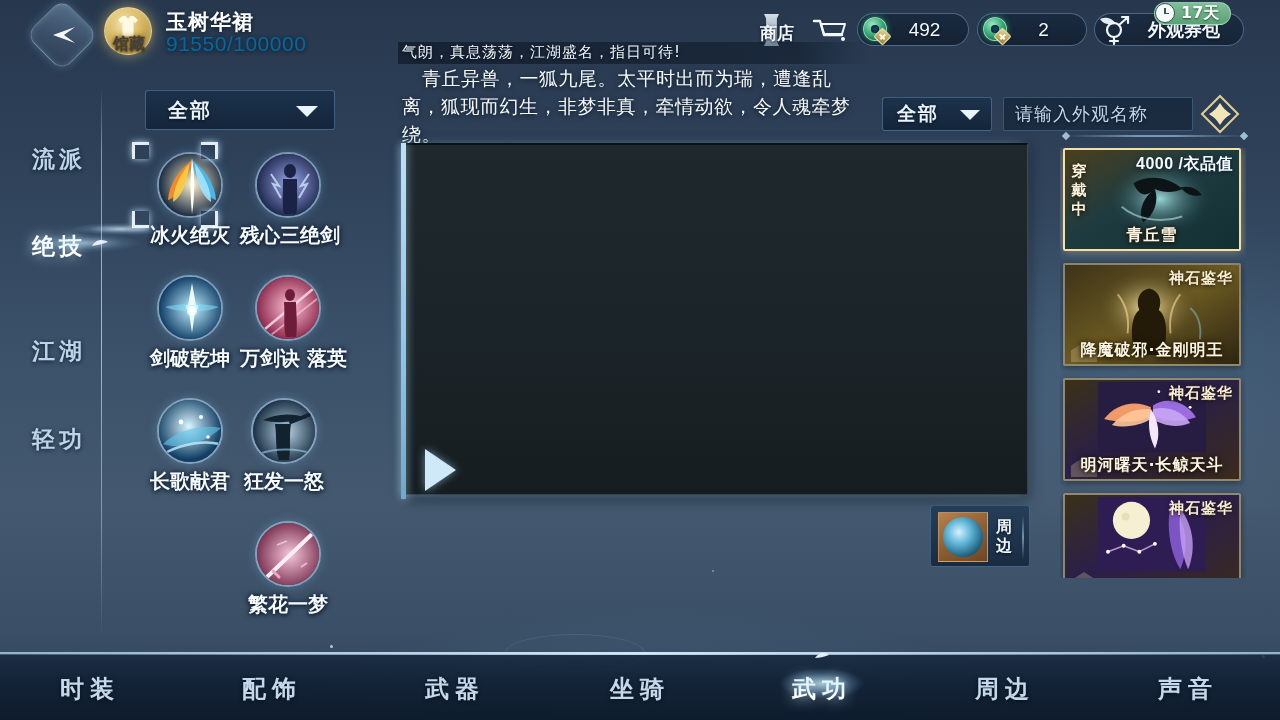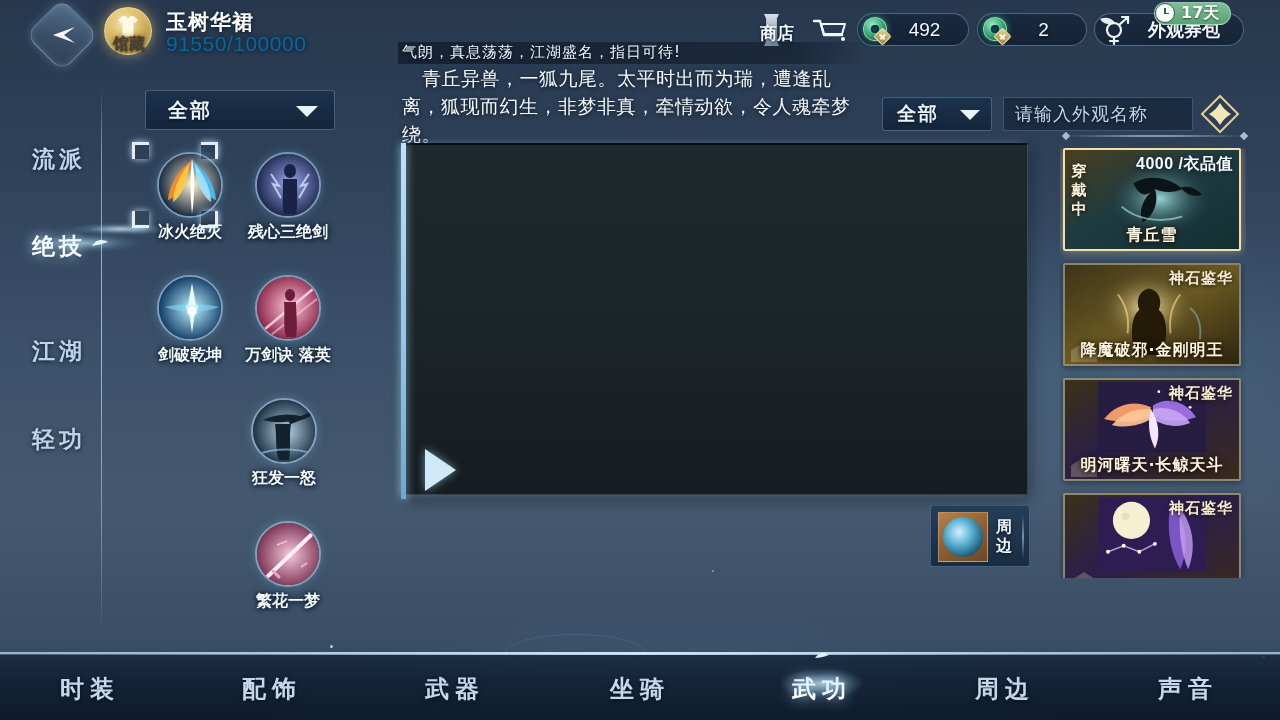--- a/index.html
+++ b/index.html
@@ -179,21 +179,21 @@
   .skill {
     position:absolute; width:96px; text-align:center;
   }
   .skill-orb {
     position:relative; width:66px; height:66px; margin:0 auto; border-radius:50%;
     border:2px solid rgba(190,225,255,.55);
     box-shadow:0 0 10px rgba(120,180,225,.35), inset 0 0 10px rgba(0,0,0,.35);
     overflow:hidden;
   }
   .skill-name {
-    margin-top:4px; font-size:16px; font-weight:bold; color:#f4fafe;
+    margin-top:4px; font-size:20px; font-weight:bold; color:#f4fafe;
     text-shadow:0 1px 4px rgba(6,18,34,.98), 0 0 6px rgba(10,28,50,.8); white-space:nowrap;
   }
   .sel-frame { position:absolute; left:-10px; top:-10px; width:86px; height:86px; pointer-events:none; }
   .sel-frame i {
     position:absolute; width:17px; height:17px; border:3px solid rgba(245,252,255,.92);
     box-shadow:0 0 7px rgba(190,230,255,.9);
   }
   .sel-frame i:nth-child(1){ left:0;  top:0;  border-right:none; border-bottom:none; }
   .sel-frame i:nth-child(2){ right:0; top:0;  border-left:none;  border-bottom:none; }
   .sel-frame i:nth-child(3){ left:0;  bottom:0;border-right:none; border-top:none; }
@@ -510,20 +510,39 @@
         <rect width="66" height="66" fill="url(#sg3)"></rect>
         <path d="M8 52 L56 12" stroke="#ffe3ee" stroke-width="2.5" opacity=".8"></path>
         <path d="M14 58 L60 22" stroke="#ffd0e2" stroke-width="1.8" opacity=".6"></path>
         <ellipse cx="33" cy="18" rx="5" ry="6" fill="#6d1c39"></ellipse>
         <path d="M27 25 C28 38 26 50 29 60 H39 C41 48 39 36 39 25 Z" fill="#6d1c39"></path>
       </svg>
     </div>
     <div class="skill-name cjk">万剑诀 落英</div>
   </div>
 
+  <div class="skill" style="left:2px; top:308px;">
+    <div class="skill-orb">
+      <svg viewBox="0 0 66 66" width="66" height="66">
+        <defs>
+            <radialGradient id="sg4" cx="45%" cy="40%">
+              <stop offset="0%" stop-color="#d8f6ff"></stop>
+              <stop offset="100%" stop-color="#113e63"></stop>
+            </radialGradient>
+          </defs>
+        <rect width="66" height="66" fill="url(#sg4)"></rect>
+        <path d="M4 44 C18 30 44 24 62 28 C48 42 22 50 4 44 Z" fill="#63c8ef" opacity=".6"></path>
+        <path d="M8 52 C24 44 46 40 60 44" stroke="#bfeeff" stroke-width="2.5" fill="none" opacity=".8"></path>
+        <circle cx="22" cy="22" r="2.4" fill="#ffffff"></circle>
+        <circle cx="42" cy="17" r="2" fill="#ffffff"></circle>
+        <circle cx="49" cy="37" r="1.8" fill="#ffffff"></circle>
+      </svg>
+    </div>
+    <div class="skill-name cjk">长歌献君</div>
+  </div>
 
   <div class="skill" style="left:96px; top:308px;">
     <div class="skill-orb">
       <svg viewBox="0 0 66 66" width="66" height="66">
         <defs>
             <radialGradient id="sg5" cx="50%" cy="48%">
               <stop offset="0%" stop-color="#b9d4e6"></stop>
               <stop offset="100%" stop-color="#1b3044"></stop>
             </radialGradient>
           </defs>

